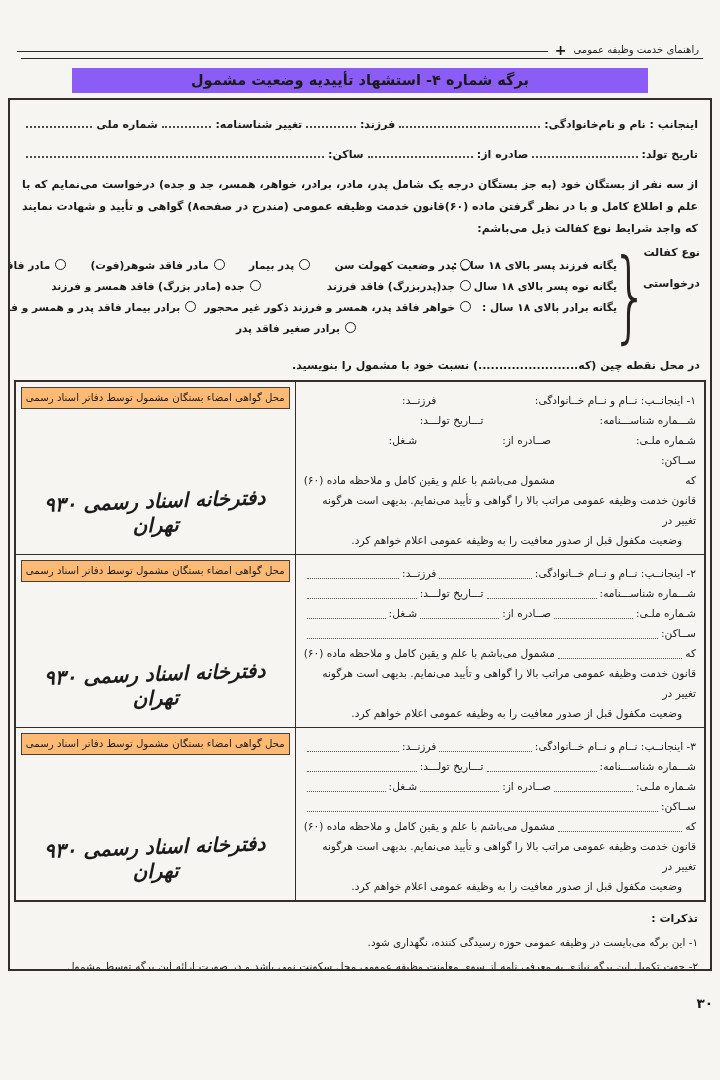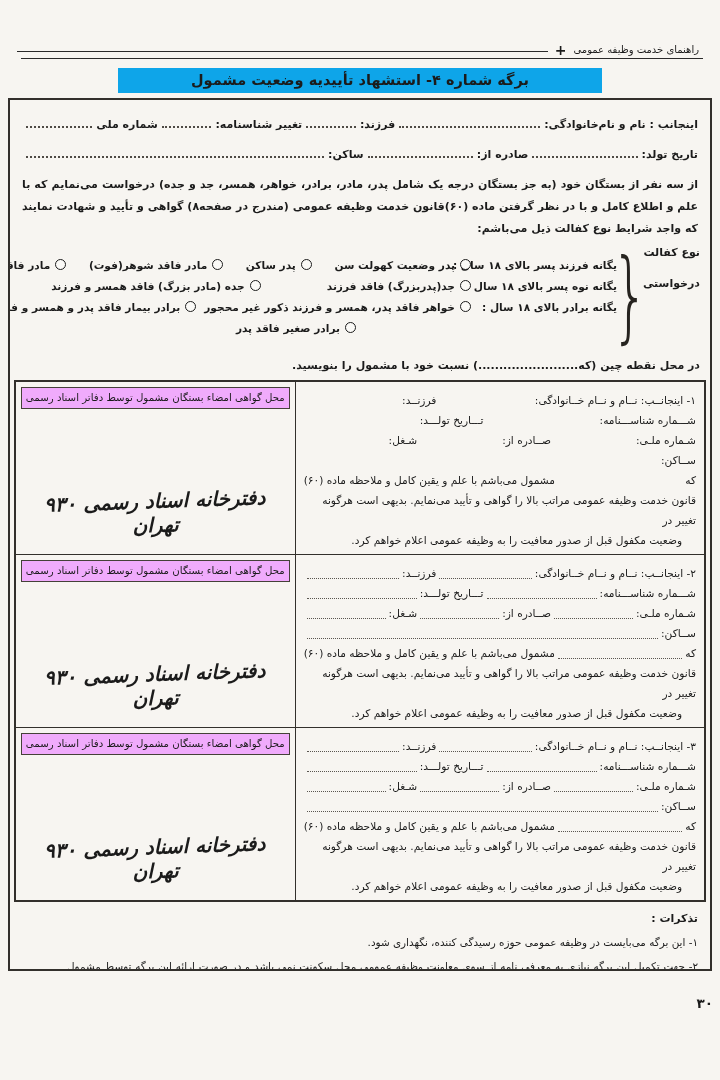--- a/index.html
+++ b/index.html
@@ -14,21 +14,21 @@
   .page { width:720px; height:1080px; padding:0 7px; position:relative; }
 
   
   .top-header { display:flex; align-items:center; padding-top:44px; margin:0 14px 0 10px; }
   .hdr-label { font-size:10px; white-space:nowrap;text-align:right; }
   .hdr-cross { font-size:14px; font-weight:bold; margin:0 7px; line-height:10px; }
   .hdr-rule { flex:1; border-top:1.6px solid #2a2a2a; margin-top:3px; }
   .hdr-rule2 { border-top:1.3px solid #2a2a2a; margin:3px 10px 0 14px; }
 
   .title-band {
-    width:484px; margin:9px auto 0; background:#0ea5e9;
+    width:576px; margin:9px auto 0; background:#8b5cf6;
     text-align:center; font-size:14.5px; font-weight:bold; padding:4px 10px 5px;
   }
 
   .outer { margin:5px 1px 0; border:2px solid #33302c; height:873px; overflow:hidden; }
 
   
   .idline { display:flex; align-items:flex-end; margin:0 12px; font-size:11px; font-weight:bold; white-space:nowrap; }
   .idline.l1 { padding-top:18px; }
   .idline.l2 { padding-top:17px; }
   .dfill { border-bottom:2px dotted #4e4a45; margin:0 4px 3px; height:4px; }
@@ -56,21 +56,21 @@
 
   .dotnote { text-align:right; margin:13px 10px 0 0; font-size:11px; font-weight:bold; }
 
   
   .wtable { margin:8px 4px 0; border:2px solid #33302c; }
   .wrow { display:flex; min-height:170px; }
   .wrow + .wrow { border-top:1.8px solid #33302c; }
   .wc-main { width:59.5%; border-left:1.8px solid #33302c; padding:8px 8px 4px 8px;
              font-size:10.6px; line-height:20px; }
   .wc-stamp { flex:1; padding:5px; display:flex; flex-direction:column; }
-  .stamp-head { border:1.2px solid #454139; background:#f0abfc; text-align:center;
+  .stamp-head { border:1.2px solid #454139; background:#fdba74; text-align:center;
                 font-size:10.2px; padding:3px 2px; line-height:14px; }
   .stamp-sign { margin-top:auto; text-align:center; font-size:20px; font-weight:bold;
                 font-style:italic; transform:rotate(-2deg); padding-bottom:12px; }
   .fline { display:flex; align-items:flex-end; white-space:nowrap; }
   .fline .fl { flex:1; margin:0 3px 4px; height:3px; }
   .wc-main.dotted .fl { border-bottom:1.8px dotted #5a5650; }
   .st-c { padding-right:14px; }
 
   
   .notes { margin:7px 12px 0; font-size:10.4px; line-height:19px; }
@@ -128,21 +128,21 @@
 
         <div class="k-row">
           <span class="k-cat">یگانه فرزند پسر بالای ۱۸ سال :</span>
           <div class="k-list spread">
             <span class="k-opt">
               <span class="radio"></span>
               <span>پدر وضعیت کهولت سن</span>
             </span>
             <span class="k-opt">
               <span class="radio"></span>
-              <span>پدر ساکن</span>
+              <span>پدر بیمار</span>
             </span>
             <span class="k-opt">
               <span class="radio"></span>
               <span>مادر فاقد شوهر(فوت)</span>
             </span>
             <span class="k-opt">
               <span class="radio"></span>
               <span>مادر فاقد شوهر(مطلقه)</span>
             </span>
           </div>

